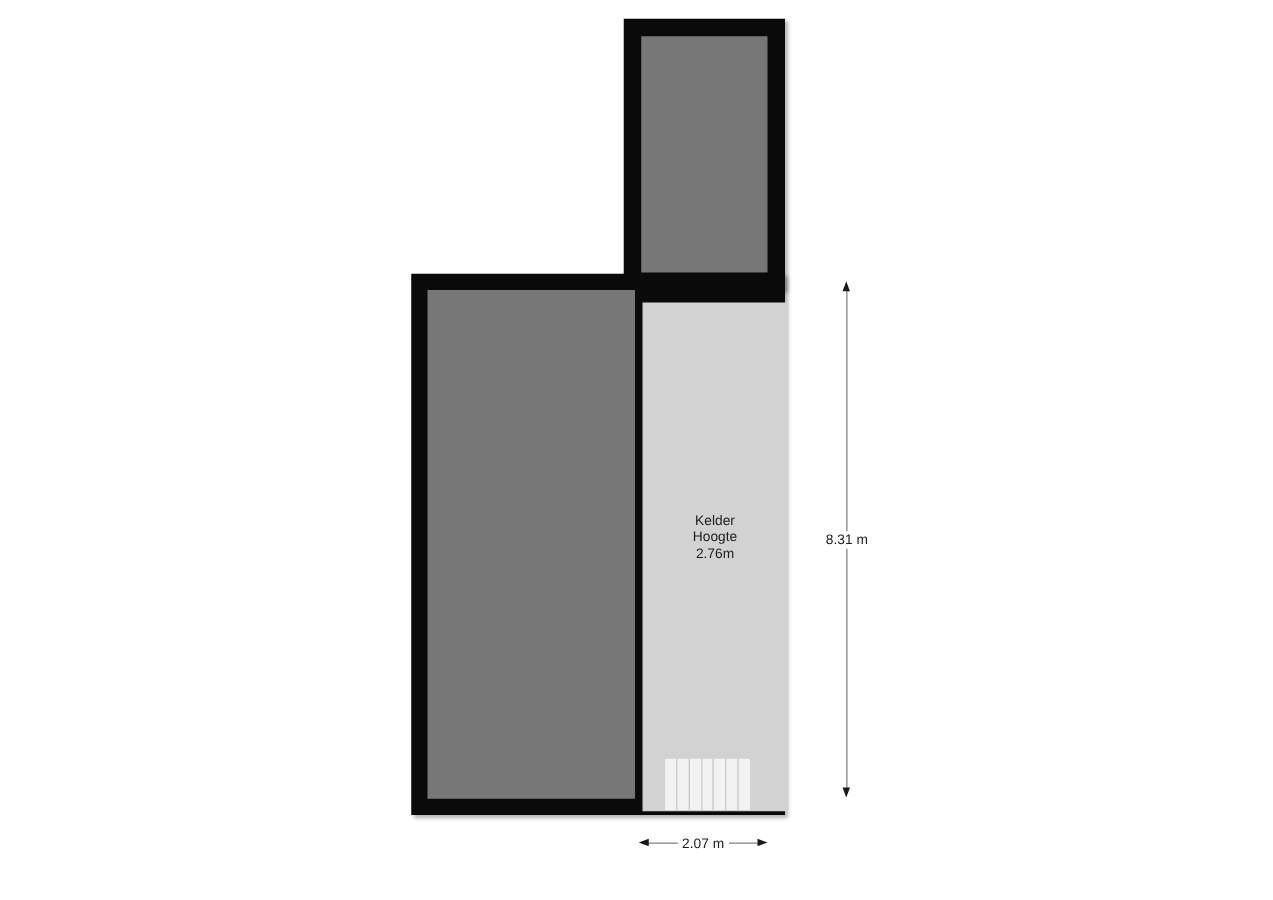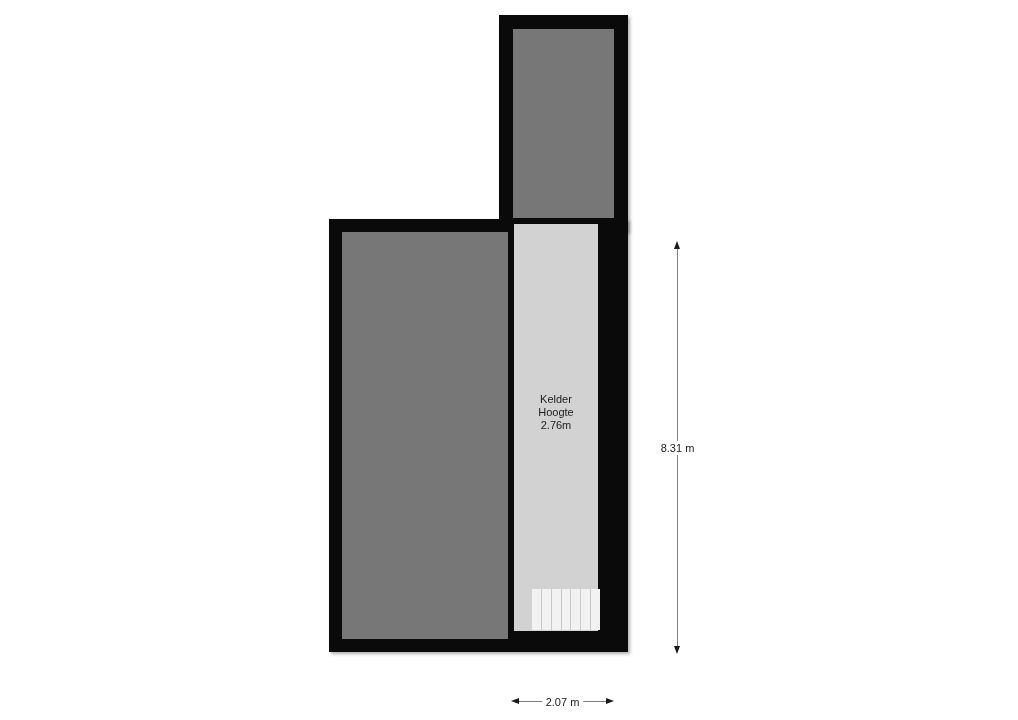--- a/index.html
+++ b/index.html
@@ -25,45 +25,45 @@
   .block{
     position:absolute;
     background:var(--wall);
     box-shadow:2px 2px 3px rgba(0,0,0,0.30);
   }
   .block-upper{left:499px;top:15px;width:129px;height:217px;}
   .block-lower{left:329px;top:219px;width:299px;height:433px;}
   .room{position:absolute;}
   .room-upper{left:14px;top:14px;width:101px;height:189px;background:var(--room-dark);}
   .room-left{left:13px;top:13px;width:166px;height:407px;background:var(--room-dark);}
-  .room-kelder{left:185px;top:5px;width:84px;height:407px;background:var(--room-light);}
+  .room-kelder{left:185px;top:23px;width:116px;height:407px;background:var(--room-light);}
   .kelder-label{
     position:absolute;left:0;top:169px;width:100%;
     text-align:center;
     font-size:11px;line-height:13px;
     color:var(--text);
   }
   .stairs{
     position:absolute;left:18px;top:365px;width:68px;height:41px;
     display:flex;
     background:var(--tread-line);
   }
   .stairs .tread{
     flex:1;
     background:var(--tread);
     border-left:1px solid var(--tread-line);
   }
   .stairs .tread:first-child{border-left:none;}
   .dim{position:absolute;color:var(--text);}
-  .dim-v{left:671px;top:241px;width:13px;height:413px;text-align:right;}
+  .dim-v{left:671px;top:225px;width:13px;height:413px;text-align:right;}
   .dim-v .dim-line-v{position:absolute;left:6px;top:3px;bottom:3px;width:1px;background:var(--dim-line);}
   .arrow{position:absolute;width:0;height:0;}
   .arrow-up{left:3px;top:0;border-left:3.5px solid transparent;border-right:3.5px solid transparent;border-bottom:8px solid var(--arrow);}
   .arrow-down{left:3px;bottom:0;border-left:3.5px solid transparent;border-right:3.5px solid transparent;border-top:8px solid var(--arrow);}
-  .dim-h{left:511px;top:695px;width:103px;height:13px;text-align:center;}
+  .dim-h{left:511px;top:668px;width:103px;height:13px;text-align:center;}
   .dim-h .dim-line-h{position:absolute;top:6px;left:3px;right:3px;height:1px;background:var(--dim-line);}
   .arrow-left{left:0;top:3px;border-top:3.5px solid transparent;border-bottom:3.5px solid transparent;border-right:8px solid var(--arrow);}
   .arrow-right{right:0;top:3px;border-top:3.5px solid transparent;border-bottom:3.5px solid transparent;border-left:8px solid var(--arrow);}
   .dim-label{
     position:absolute;left:50%;top:50%;
     transform:translate(-50%,-50%);
     background:var(--bg);
     padding:1px 4px;
     font-size:11px;
     white-space:nowrap;

